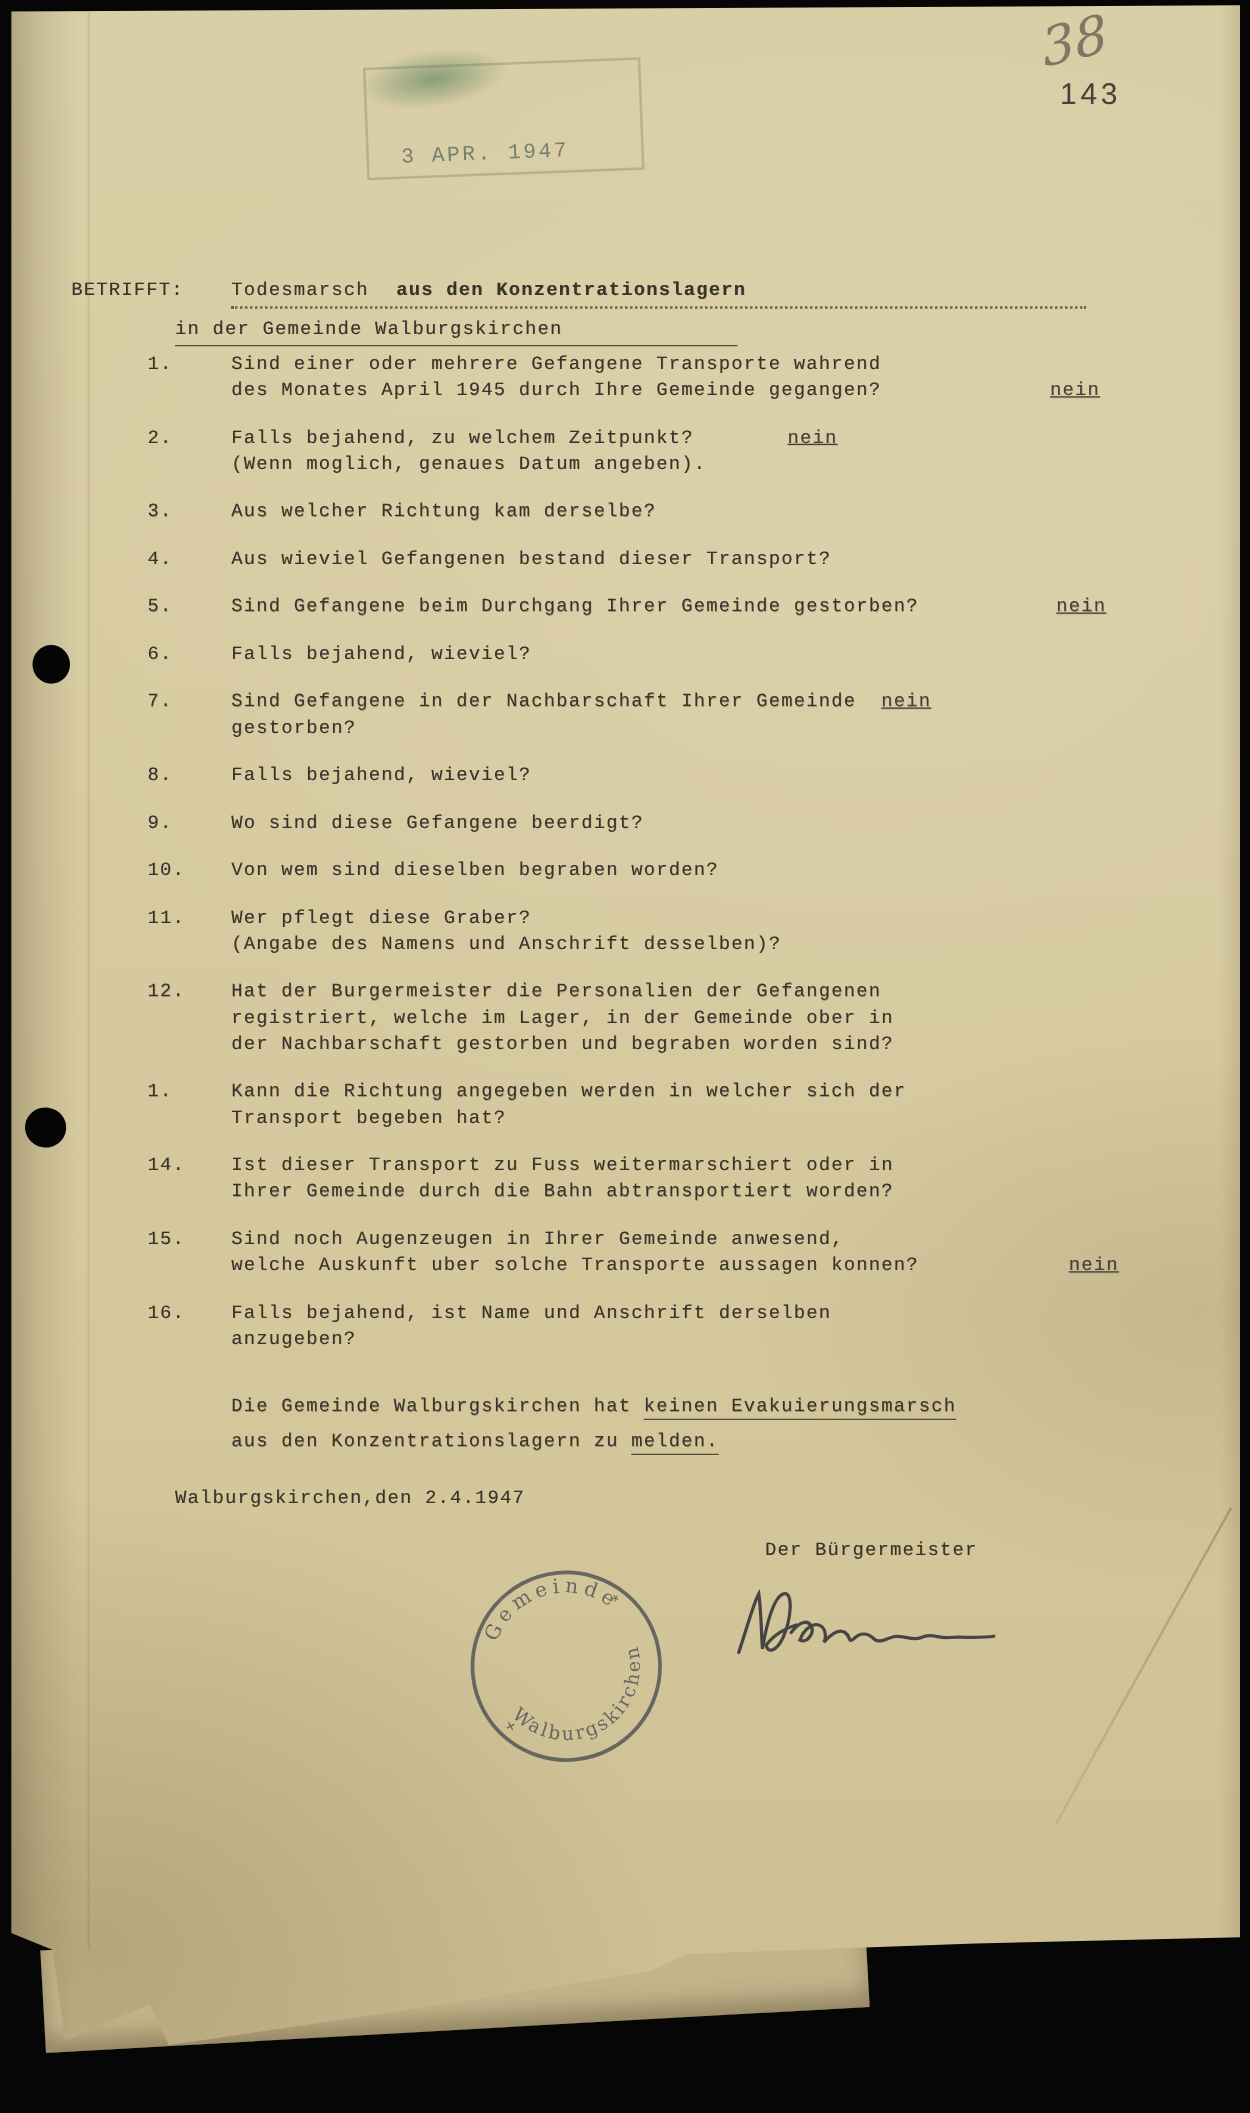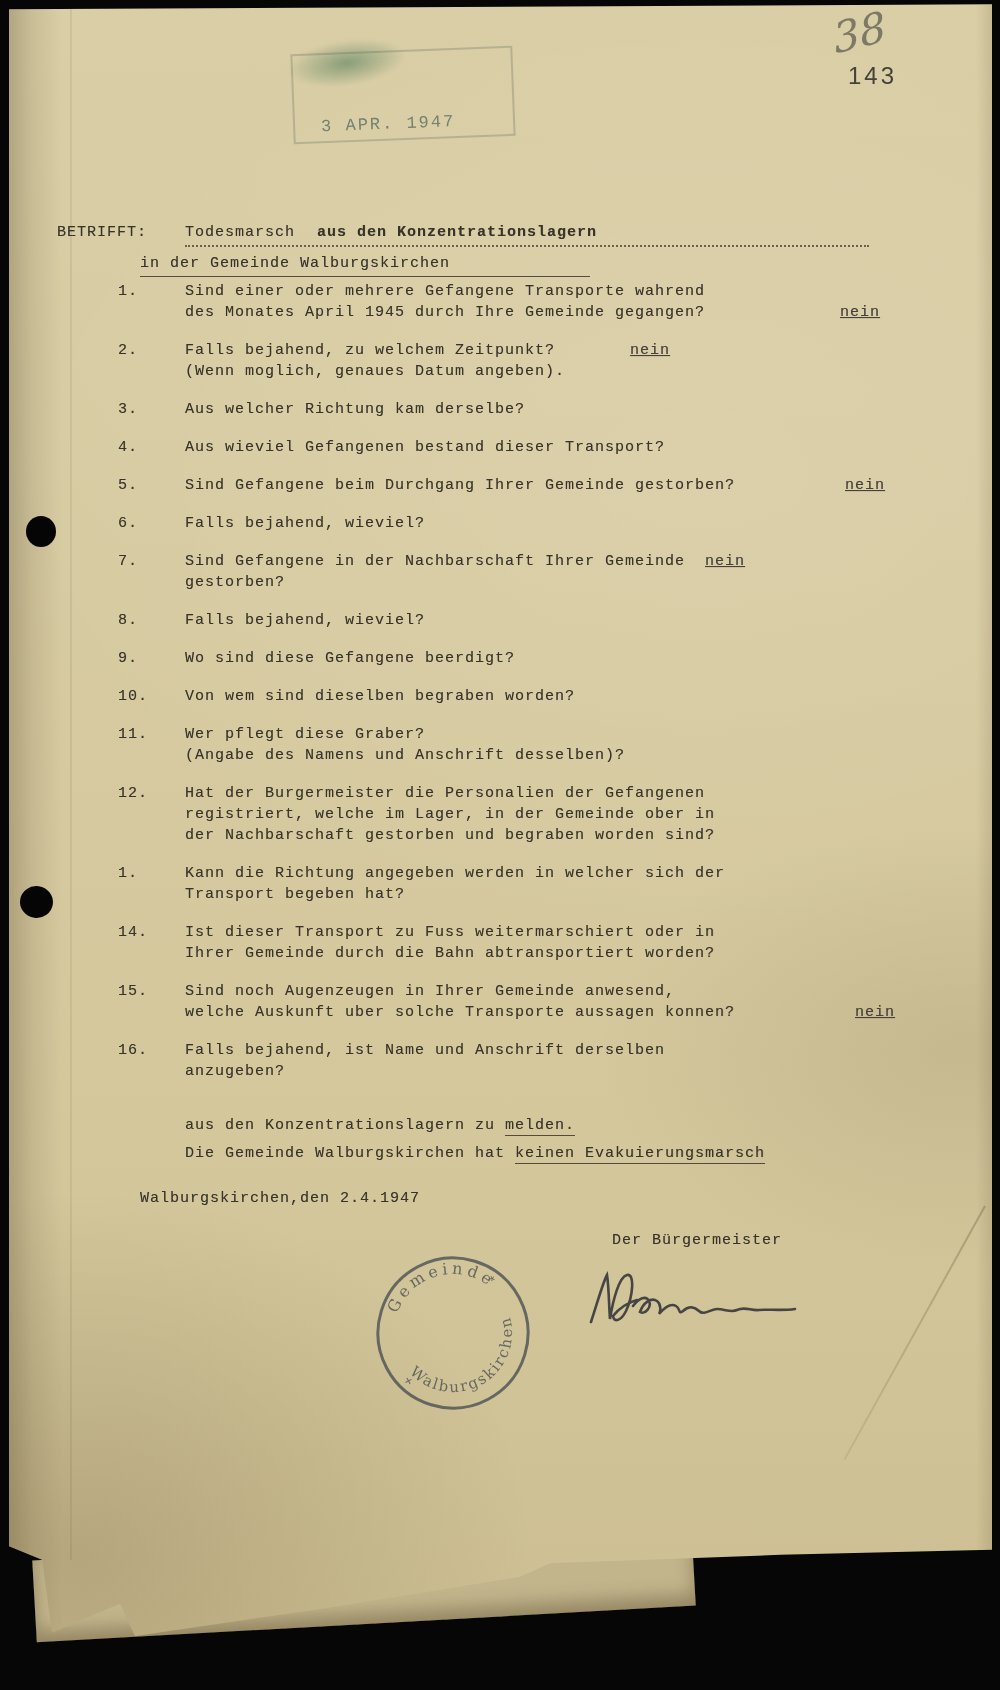--- a/index.html
+++ b/index.html
@@ -203,22 +203,22 @@
 
       <div class="qrow">
         <span class="qnum">16.</span>
         <span class="qtext">Falls bejahend, ist Name und Anschrift derselben
 anzugeben?</span>
       </div>
 
     </div>
 
     <div class="tw closing">
+      <div><span>Die Gemeinde Walburgskirchen hat </span><span class="u">keinen Evakuierungsmarsch</span></div>
       <div><span>aus den Konzentrationslagern zu </span><span class="u">melden.</span></div>
-      <div><span>Die Gemeinde Walburgskirchen hat </span><span class="u">keinen Evakuierungsmarsch</span></div>
     </div>
 
     <div class="tw place-date">Walburgskirchen,den 2.4.1947</div>
     <div class="tw mayor-title">Der Bürgermeister</div>
 
     <svg class="round-stamp" width="172" height="172" viewBox="0 0 172 172">
       <g opacity="0.78" transform="rotate(-28 86 86)" stroke="none">
         <circle cx="86" cy="86" r="75" fill="none" stroke="#4a4e52" stroke-width="3"></circle>
         <defs>
           <path id="arctop" d="M 27,86 A 59,59 0 0 1 145,86"></path>

